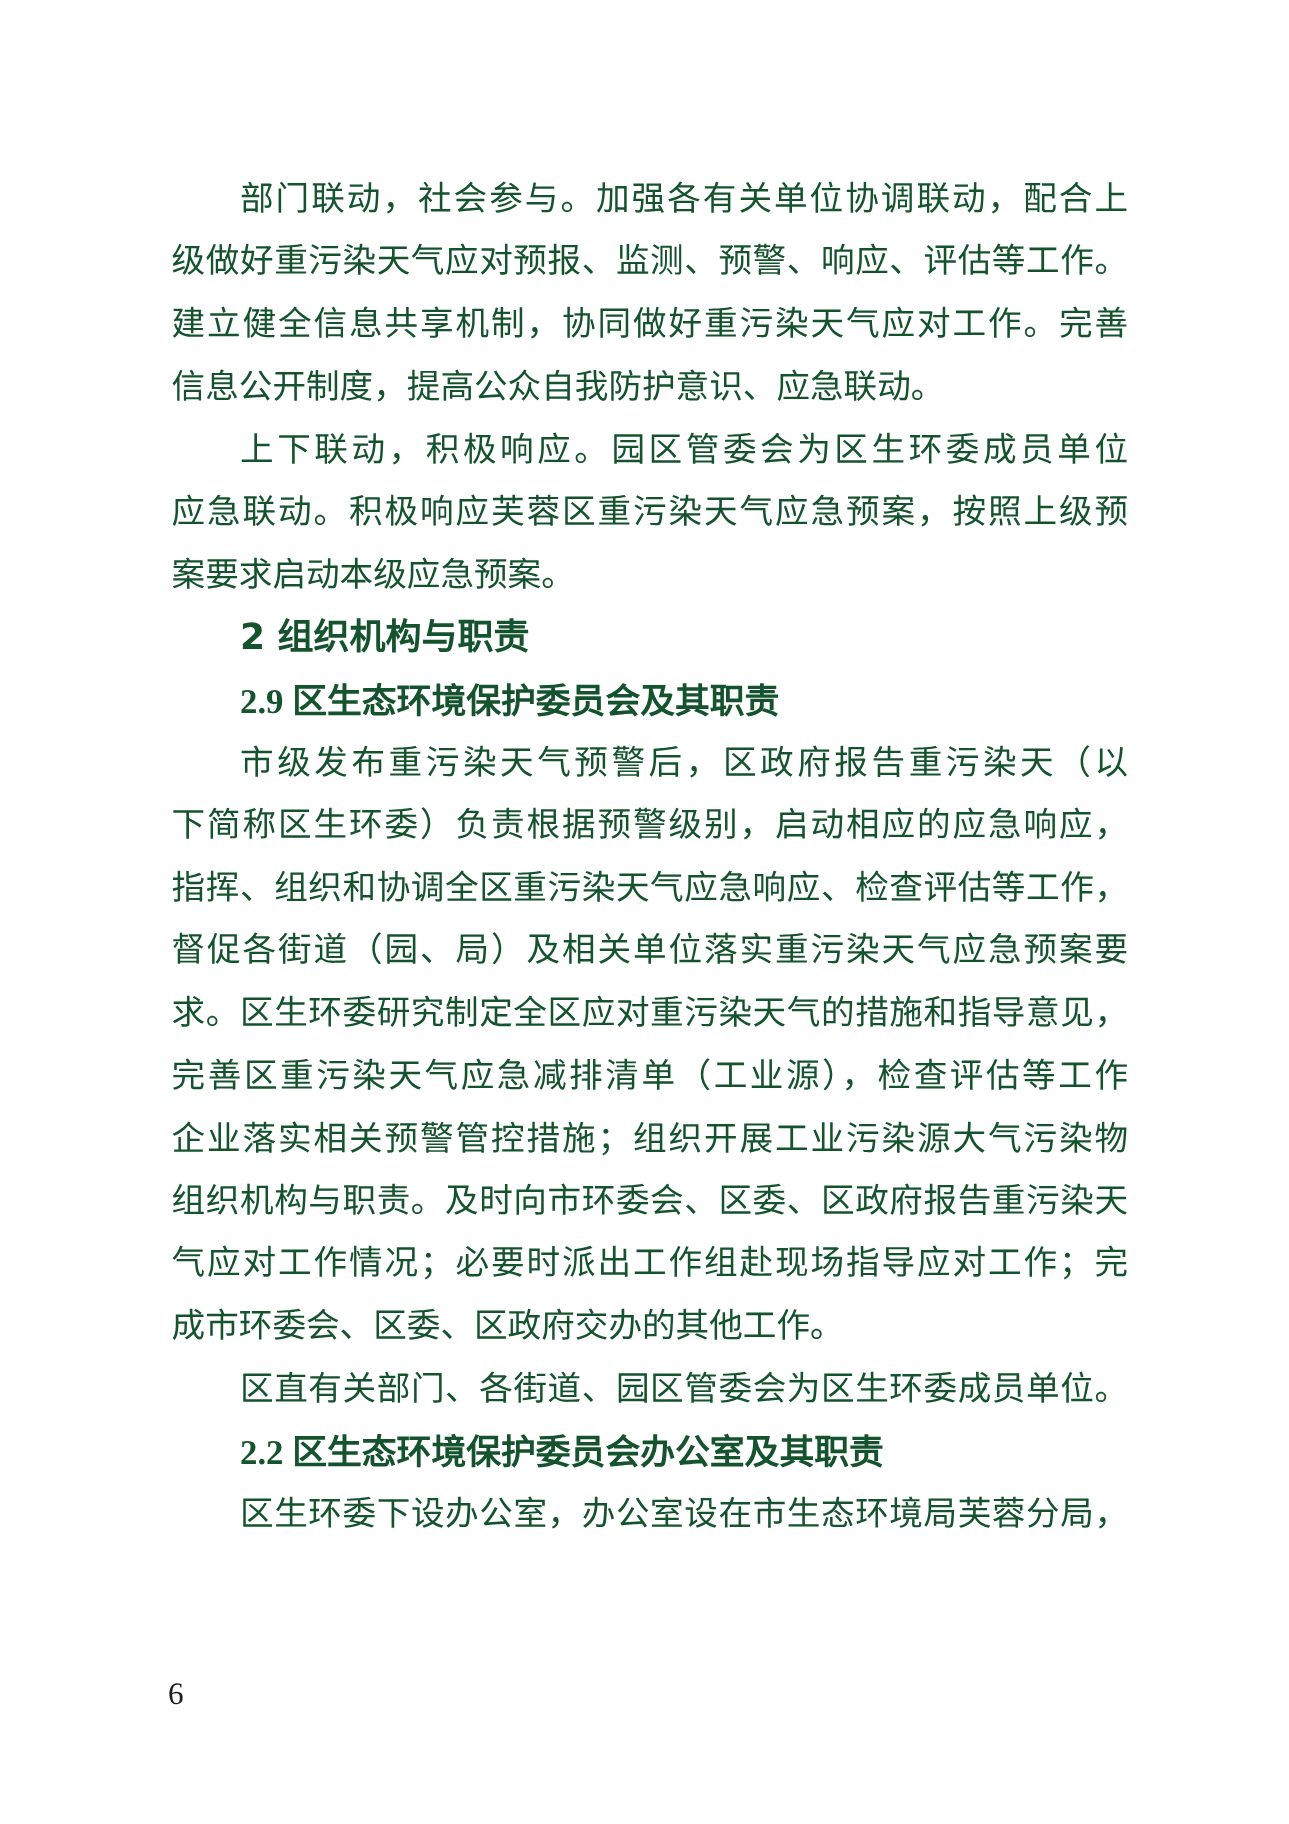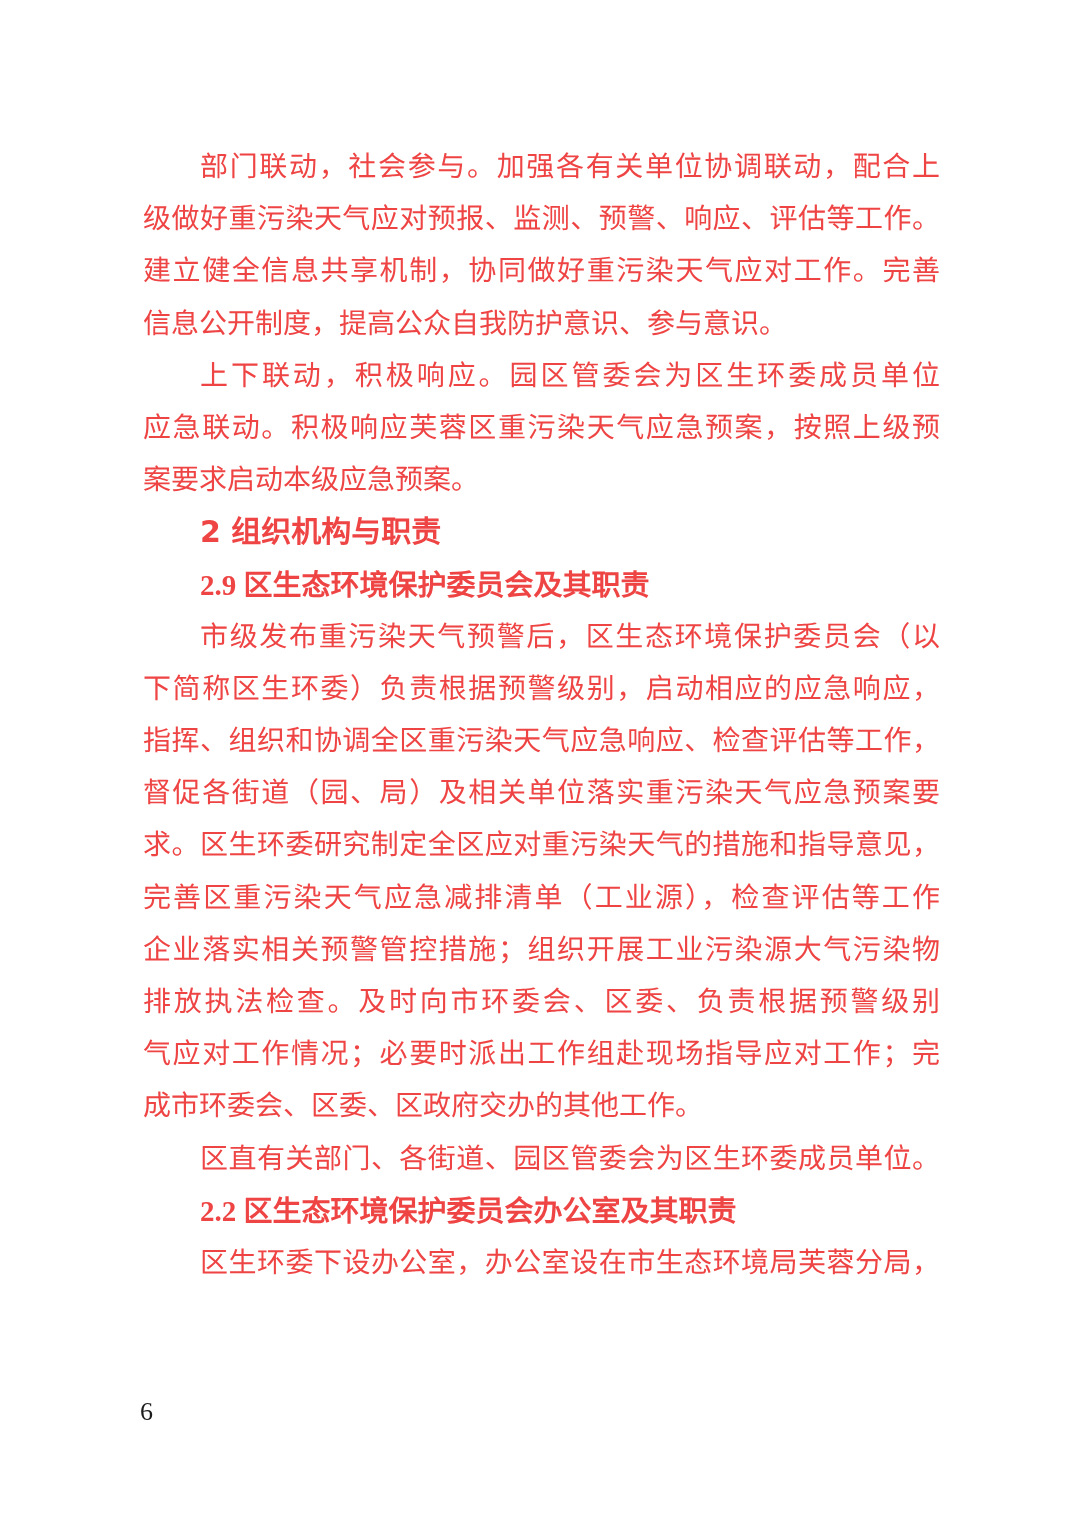--- a/index.html
+++ b/index.html
@@ -19,21 +19,21 @@
     position: absolute;
     left: 143px;
     top: 141px;
     width: 797px;
   }
   
   .ln {
     height: 52.2px;
     line-height: 52.2px;
     font-size: 28px;
-    color: #ef4444;
+    color: #14532d;
     text-align: justify;
     text-align-last: justify;
     text-justify: inter-character;
     white-space: nowrap;
     overflow: hidden;
   }
   .ln.indent {
     padding-left: 57px;
   }
   .ln.last {
@@ -64,38 +64,38 @@
 </style>
 </head>
 <body>
 
 <div class="page">
   <div class="content">
 
     <div class="ln indent">部门联动，社会参与。加强各有关单位协调联动，配合上</div>
     <div class="ln">级做好重污染天气应对预报、监测、预警、响应、评估等工作。</div>
     <div class="ln">建立健全信息共享机制，协同做好重污染天气应对工作。完善</div>
-    <div class="ln last">信息公开制度，提高公众自我防护意识、参与意识。</div>
+    <div class="ln last">信息公开制度，提高公众自我防护意识、应急联动。</div>
 
     <div class="ln indent">上下联动，积极响应。园区管委会为区生环委成员单位</div>
     <div class="ln">应急联动。积极响应芙蓉区重污染天气应急预案，按照上级预</div>
     <div class="ln last">案要求启动本级应急预案。</div>
 
     <div class="ln h-sans indent">2 组织机构与职责</div>
 
     <div class="ln h-bold indent">2.9 区生态环境保护委员会及其职责</div>
 
-    <div class="ln indent">市级发布重污染天气预警后，区生态环境保护委员会（以</div>
+    <div class="ln indent">市级发布重污染天气预警后，区政府报告重污染天（以</div>
     <div class="ln">下简称区生环委）负责根据预警级别，启动相应的应急响应，</div>
     <div class="ln">指挥、组织和协调全区重污染天气应急响应、检查评估等工作，</div>
     <div class="ln">督促各街道（园、局）及相关单位落实重污染天气应急预案要</div>
     <div class="ln">求。区生环委研究制定全区应对重污染天气的措施和指导意见，</div>
     <div class="ln">完善区重污染天气应急减排清单（工业源），检查评估等工作</div>
     <div class="ln">企业落实相关预警管控措施；组织开展工业污染源大气污染物</div>
-    <div class="ln">排放执法检查。及时向市环委会、区委、负责根据预警级别</div>
+    <div class="ln">组织机构与职责。及时向市环委会、区委、区政府报告重污染天</div>
     <div class="ln">气应对工作情况；必要时派出工作组赴现场指导应对工作；完</div>
     <div class="ln last">成市环委会、区委、区政府交办的其他工作。</div>
 
     <div class="ln indent">区直有关部门、各街道、园区管委会为区生环委成员单位。</div>
 
     <div class="ln h-bold indent">2.2 区生态环境保护委员会办公室及其职责</div>
 
     <div class="ln indent">区生环委下设办公室，办公室设在市生态环境局芙蓉分局，</div>
 
   </div>

